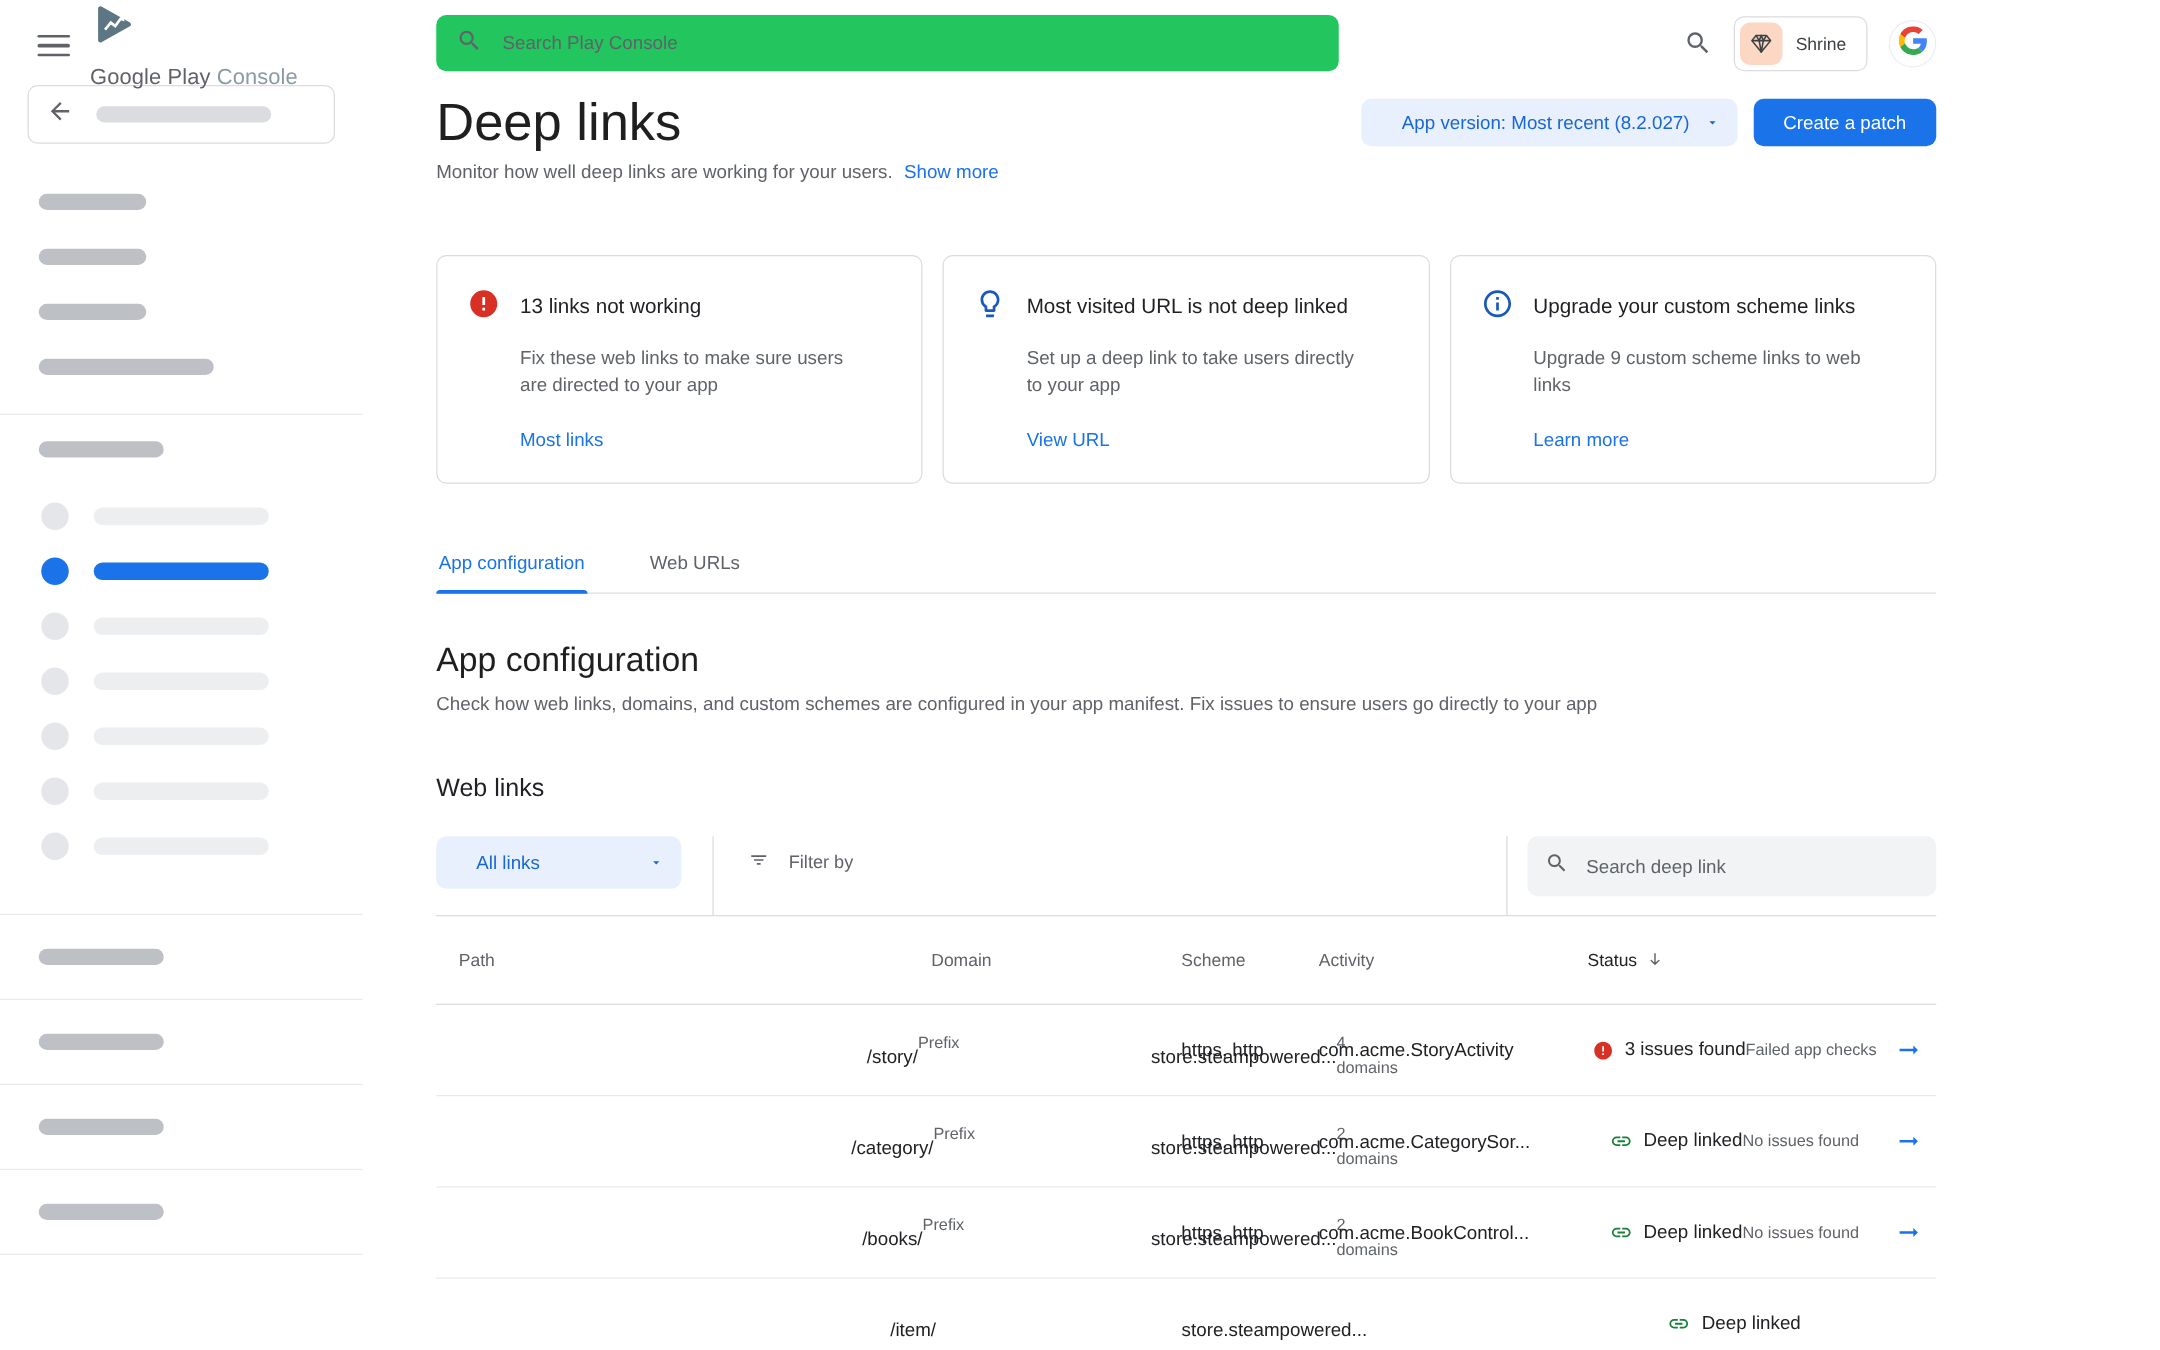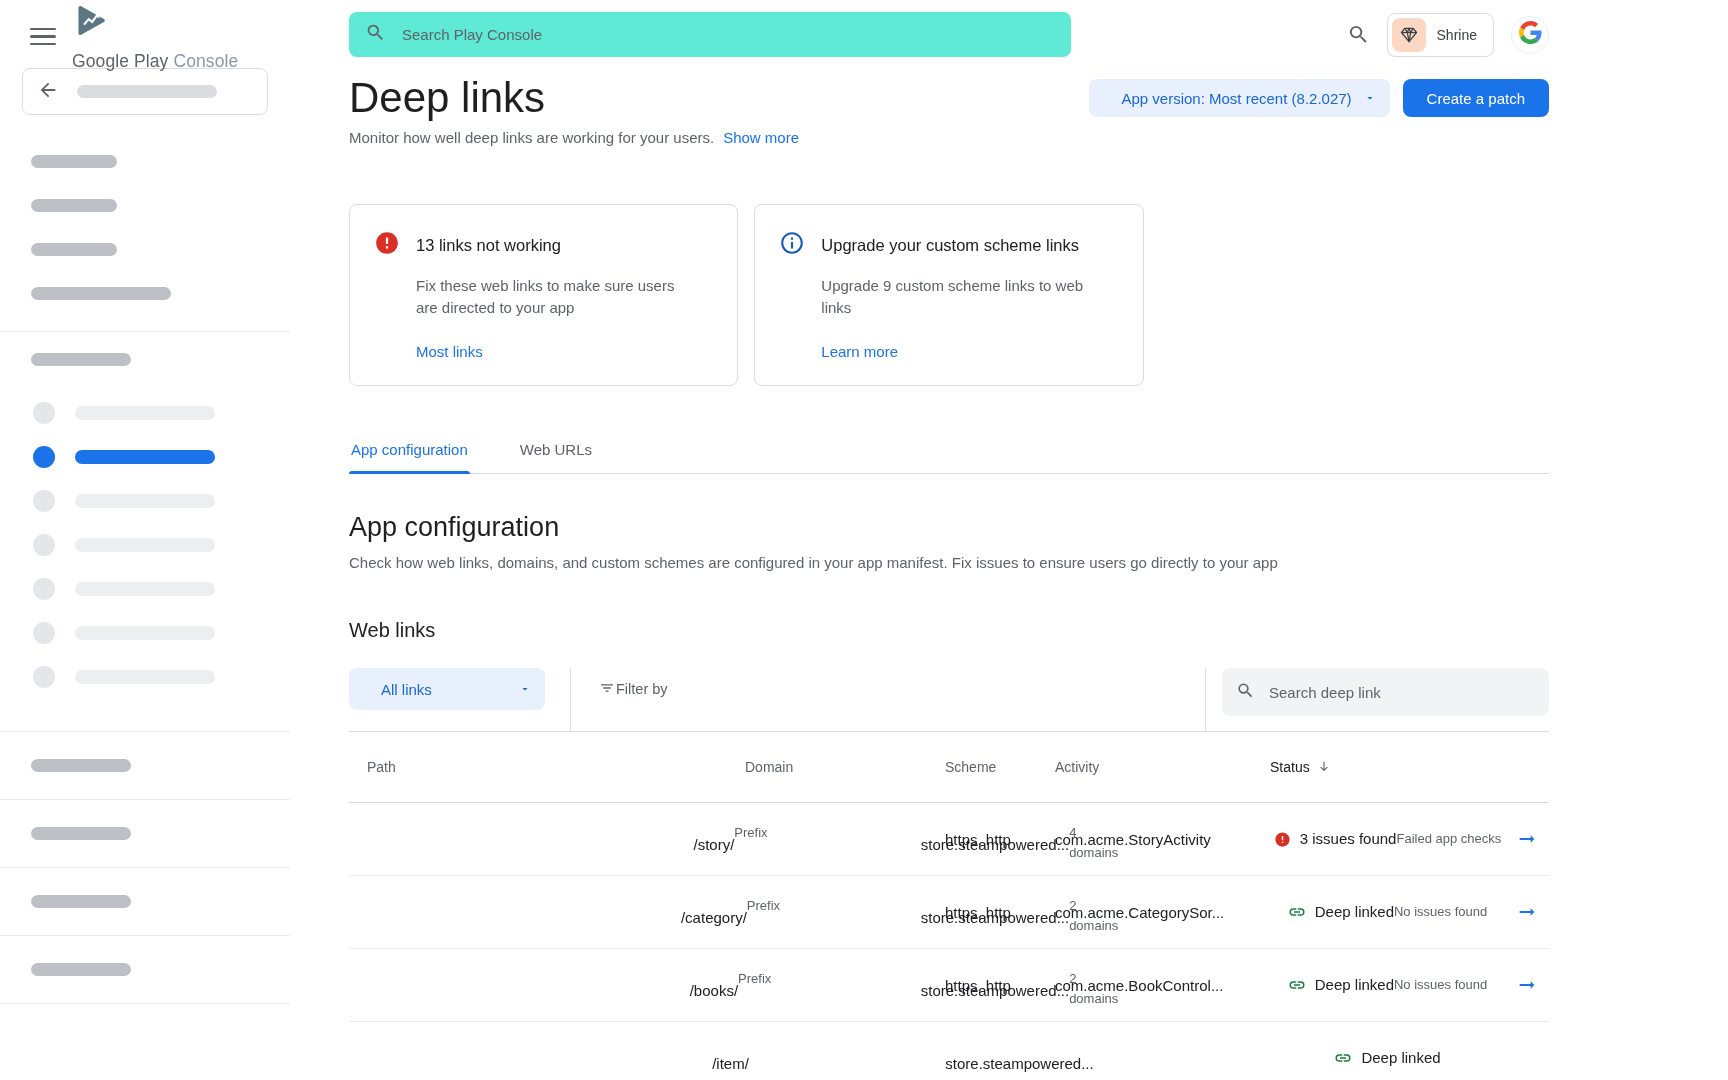--- a/index.html
+++ b/index.html
@@ -33,21 +33,21 @@
   .sb-item .bar { width:140px; }
   .sb-item.active .dot { background:#1a73e8; }
   .sb-item.active .bar { background:#1a73e8; height:14px; }
   .sb-botrow { height:67px; display:flex; align-items:center; padding-left:31px; }
   .sb-bot-divider { margin-top:32px; }
 
   
   .main { margin-left:349px; width:1200px; padding-top:12px; }
 
   .topbar { display:flex; align-items:flex-start; }
-  .search-main { width:722px; height:45px; background:#5eead4; border-radius:8px; display:flex;
+  .search-main { width:722px; height:45px; background:#22c55e; border-radius:8px; display:flex;
     align-items:center; gap:16px; padding:0 16px; }
   .search-main input { border:none; background:transparent; outline:none; font:15px "Liberation Sans","DejaVu Sans",sans-serif;
     color:#3c4043; width:100%; }
   .search-main input::placeholder, .search-small input::placeholder { color:#5f6368; opacity:1; }
   .top-right { margin-left:auto; display:flex; align-items:center; gap:17px; height:45px; }
   .icon-btn { background:none; border:none; cursor:pointer; display:flex; align-items:center; }
   .app-chip { display:flex; align-items:center; gap:11px; height:44px; border:1px solid #dadce0;
     border-radius:8px; background:#fff; padding:4px 16px 4px 4px; cursor:pointer; }
   .app-chip .tile { width:34px; height:34px; border-radius:8px; background:#fbd7c4; display:flex;
     align-items:center; justify-content:center; }
@@ -80,21 +80,21 @@
     background:#1a73e8; border-radius:3px 3px 0 0; }
 
   .section-title { margin-top:38px; font-size:27px; font-weight:400; color:#1f1f1f; }
   .section-desc { margin-top:11px; font-size:15px; color:#5f6368; }
 
   .weblinks-title { margin-top:48px; font-size:20px; font-weight:500; color:#202124; }
 
   .filter-row { margin-top:26px; display:flex; align-items:flex-start; border-bottom:1px solid #dadce0;
     padding-bottom:15px; }
   .vdiv { width:1px; align-self:stretch; background:#dadce0; margin-bottom:-15px; }
-  .filter-by { display:flex; align-items:center; margin-left:27px; height:42px;
+  .filter-by { display:flex; align-items:center; gap:15px; margin-left:27px; height:42px;
     color:#5f6368; font-size:14.5px; cursor:pointer; }
   .search-small { width:327px; height:48px; background:#f1f3f4; border-radius:8px; display:flex;
     align-items:center; gap:14px; padding:0 14px; margin-left:16px; }
   .search-small input { border:none; background:transparent; outline:none; width:100%;
     font:15px "Liberation Sans","DejaVu Sans",sans-serif; color:#3c4043; }
 
   .t-header, .t-row { display:grid; grid-template-columns:396px 200px 110px 215px 235px 1fr; align-items:center; }
   .t-header { height:71px; border-bottom:1px solid #dadce0; color:#5f6368; font-size:14px; }
   .t-header .c-path { padding-left:18px; }
   .t-header .c-status { color:#202124; font-weight:500; display:flex; align-items:center; gap:6px; cursor:pointer; }
@@ -266,20 +266,32 @@
         </span>
         <span class="card-title">13 links not working</span>
       </div>
       <div class="card-body">Fix these web links to make sure users are directed to your app</div>
       <a class="link card-action">Most links</a>
     </div>
     <div class="card">
       <div class="card-head">
         <span>
           <svg width="26" height="26" viewBox="0 0 24 24">
+              <path d="M9 21c0 .55.45 1 1 1h4c.55 0 1-.45 1-1v-1H9v1zm3-19C8.14 2 5 5.14 5 9c0 2.38 1.19 4.47 3 5.74V17c0 .55.45 1 1 1h6c.55 0 1-.45 1-1v-2.26c1.81-1.27 3-3.36 3-5.74 0-3.86-3.14-7-7-7zm2.85 11.1l-.85.6V16h-4v-2.3l-.85-.6A4.997 4.997 0 0 1 7 9c0-2.76 2.24-5 5-5s5 2.24 5 5c0 1.63-.8 3.16-2.15 4.1z" fill="#185abc"></path>
+            </svg>
+        </span>
+        <span class="card-title">Most visited URL is not deep linked</span>
+      </div>
+      <div class="card-body">Set up a deep link to take users directly to your app</div>
+      <a class="link card-action">View URL</a>
+    </div>
+    <div class="card">
+      <div class="card-head">
+        <span>
+          <svg width="26" height="26" viewBox="0 0 24 24">
               <path d="M11 7h2v2h-2zm0 4h2v6h-2zm1-9C6.48 2 2 6.48 2 12s4.48 10 10 10 10-4.48 10-10S17.52 2 12 2zm0 18c-4.41 0-8-3.59-8-8s3.59-8 8-8 8 3.59 8 8-3.59 8-8 8z" fill="#185abc"></path>
             </svg>
         </span>
         <span class="card-title">Upgrade your custom scheme links</span>
       </div>
       <div class="card-body">Upgrade 9 custom scheme links to web links</div>
       <a class="link card-action">Learn more</a>
     </div>
   </div>
 

